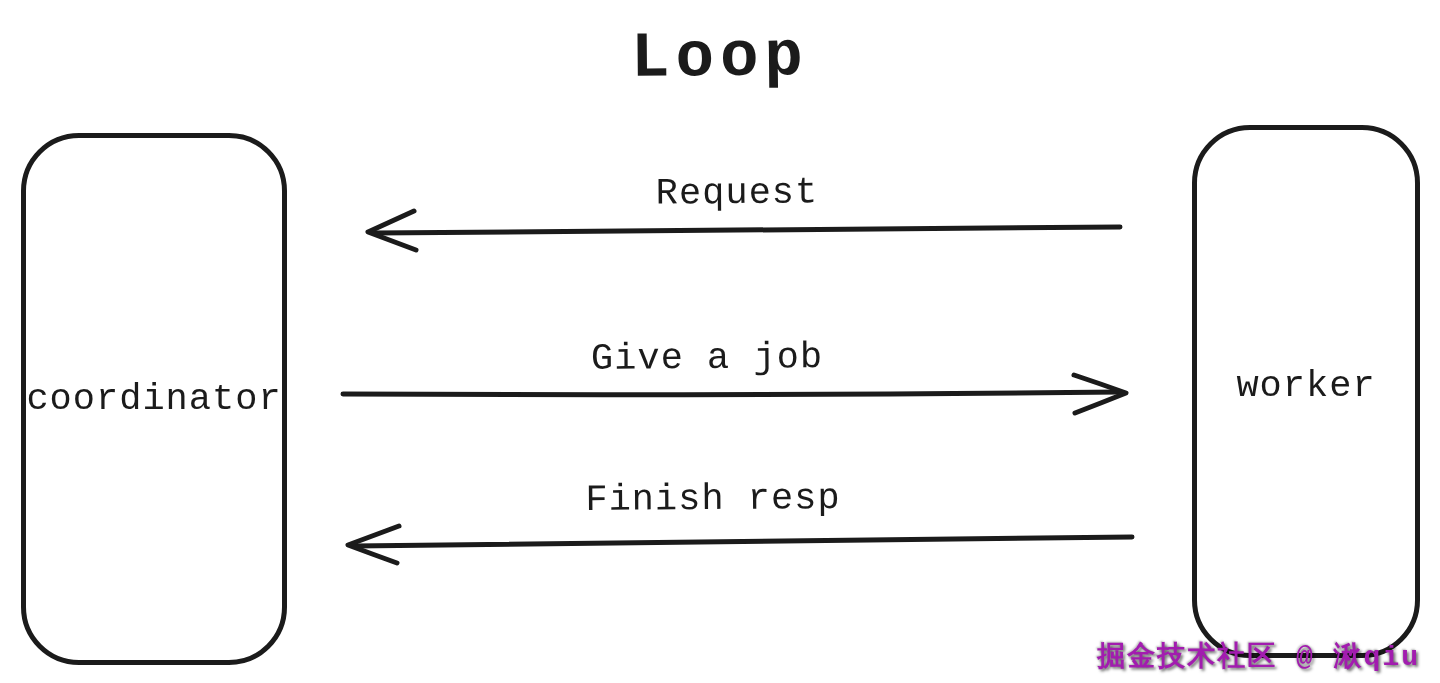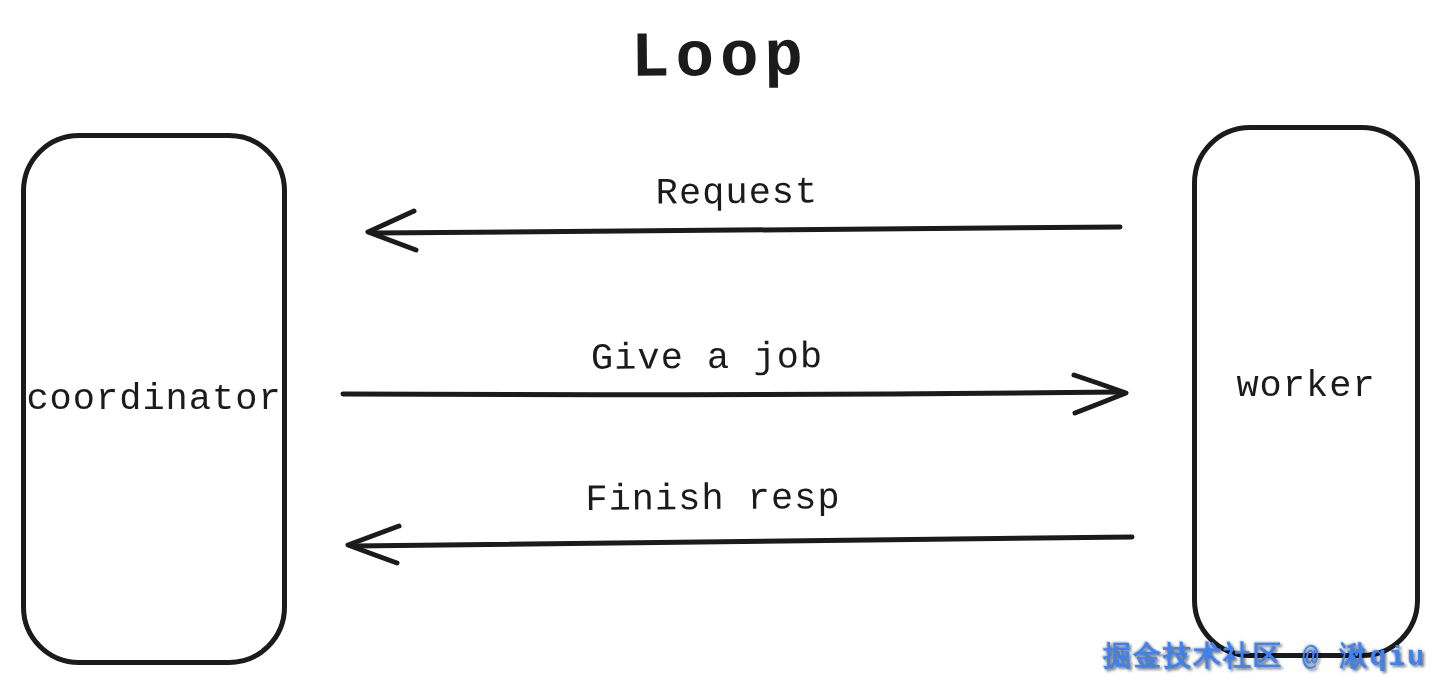--- a/index.html
+++ b/index.html
@@ -68,26 +68,26 @@
     font-size: 37px;
     letter-spacing: 1px;
     white-space: nowrap;
     transform: translateX(-50%) rotate(-0.4deg);
   }
   .label-request { left: 737px; top: 172px; }
   .label-give    { left: 707px; top: 337px; }
   .label-finish  { left: 713px; top: 478px; }
   .watermark {
     position: absolute;
-    right: 14px;
+    right: 20px;
     bottom: 8px;
     font-size: 28px;
     font-weight: bold;
     letter-spacing: 2px;
-    color: #3b82f6;
+    color: #a21caf;
     text-shadow: 2px 2px 3px rgba(0,0,0,0.55), -1px -1px 2px rgba(0,0,0,0.25);
     white-space: nowrap;
   }
 </style>
 </head>
 <body>
 
 <div class="canvas">
 
   <div class="title">Loop</div>

